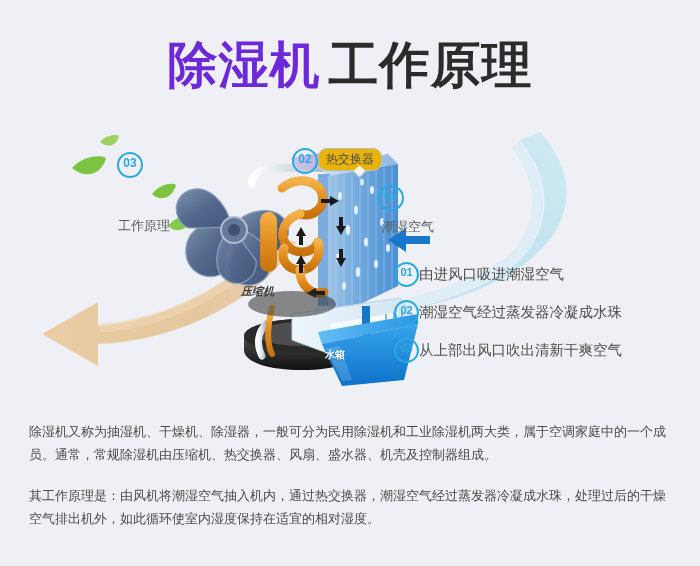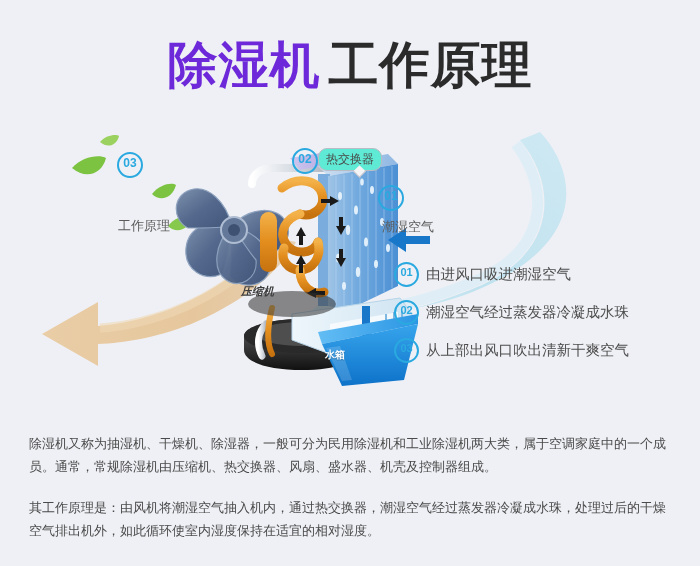--- a/index.html
+++ b/index.html
@@ -96,21 +96,21 @@
   .diag-label.dark-sm {
     color: #3b3b3b;
     font-size: 11px;
     font-weight: bold;
     font-style: italic;
   }
 
   
   .callout {
     position: absolute;
-    background: #5eead4;
+    background: #eab308;
     border: 1px solid #b9bcc4;
     border-radius: 9px;
     padding: 2px 7px;
     font-size: 12px;
     color: #4a4a4a;
     white-space: nowrap;
     font-family: "DejaVu Sans", "Liberation Sans", sans-serif;
   }
   .callout:after {
     content: "";
@@ -144,40 +144,40 @@
     border: 2px solid #2aa9e0;
     color: #2aa9e0;
     font-size: 11px;
     font-weight: bold;
     line-height: 17px;
     text-align: center;
     flex: 0 0 auto;
     font-family: "Liberation Sans", sans-serif;
   }
   .legend-text {
-    margin-left: 7px;
+    margin-left: 0;
     font-size: 14.5px;
     color: #4d4d4d;
     font-family: "DejaVu Sans", "Liberation Sans", sans-serif;
     white-space: nowrap;
   }
 
   
   .body-copy {
     position: absolute;
     left: 29px;
     top: 420px;
     width: 646px;
   }
   .para {
     font-size: 13px;
     line-height: 23px;
     color: #4a4a4a;
     font-family: "DejaVu Sans", "Liberation Sans", sans-serif;
-    margin: 12px 0 18px 0;
+    margin: 0 0 18px 0;
   }
   .para:last-child { margin-bottom: 0; }
 </style>
 </head>
 <body>
 
 <div id="page">
 
   <div class="title-wrap">
     <span class="title-a">除湿机</span><span class="title-b">工作原理</span>

